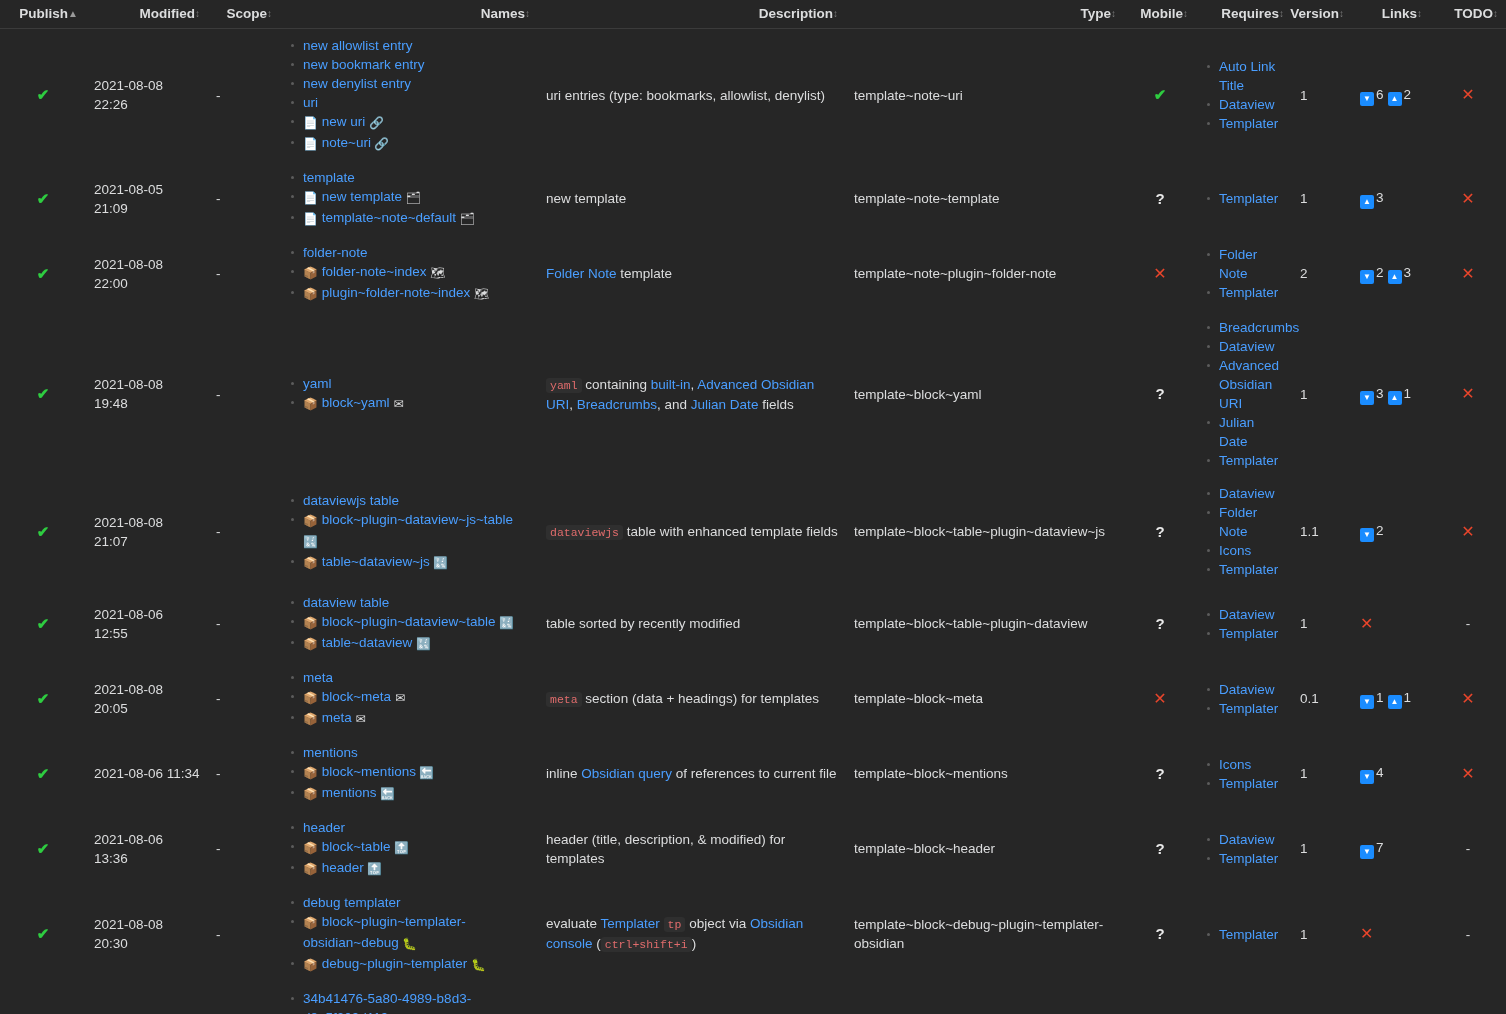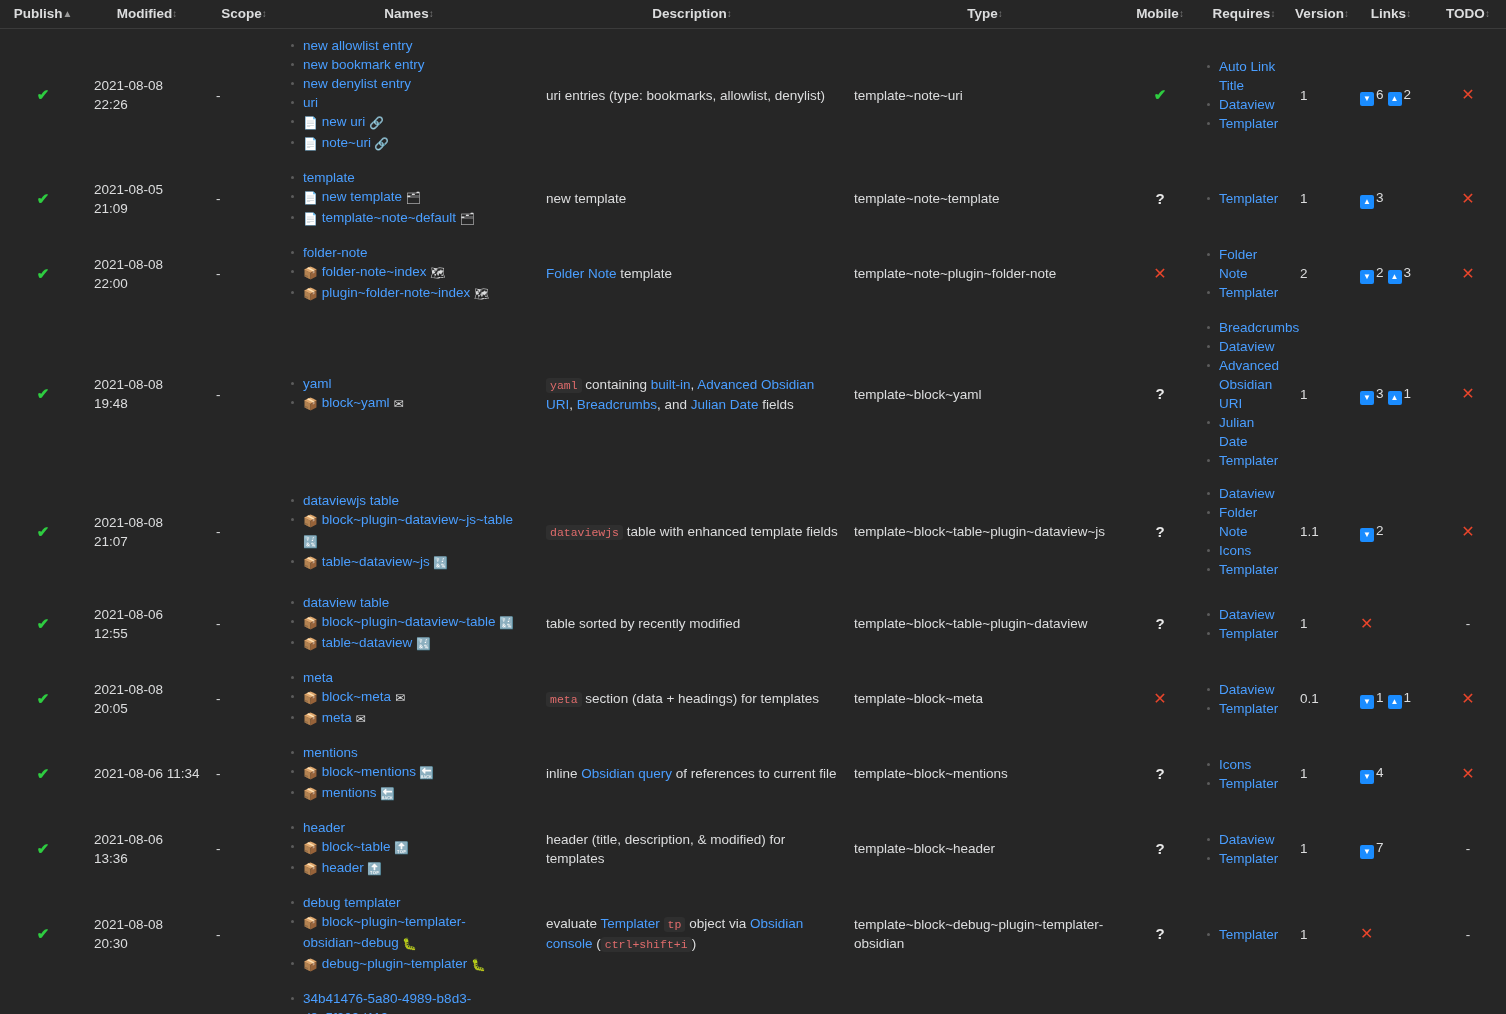--- a/index.html
+++ b/index.html
@@ -19,21 +19,21 @@
     text-align: left;
     font-weight: bold;
     color: #dcddde;
     font-size: 13.5px;
     padding: 6px 8px 7px 8px;
     border-bottom: 1px solid #3b3b3b;
     vertical-align: middle;
     white-space: nowrap;
     background: #262626;
   }
-  thead th .hwrap { display: flex; align-items: center; justify-content: center; }
+  thead th .hwrap { display: flex; align-items: center; justify-content: flex-end; }
   thead th .sorter { color:#7d7d7d; font-size: 10px; line-height: 1; letter-spacing:0; display:inline-block; }
   thead th .sorter.asc { color:#9a9a9a; }
 
   tbody td {
     vertical-align: middle;
     padding: 7px 8px;
     color: #dcddde;
     font-size: 13.5px;
     line-height: 19px;
   }

